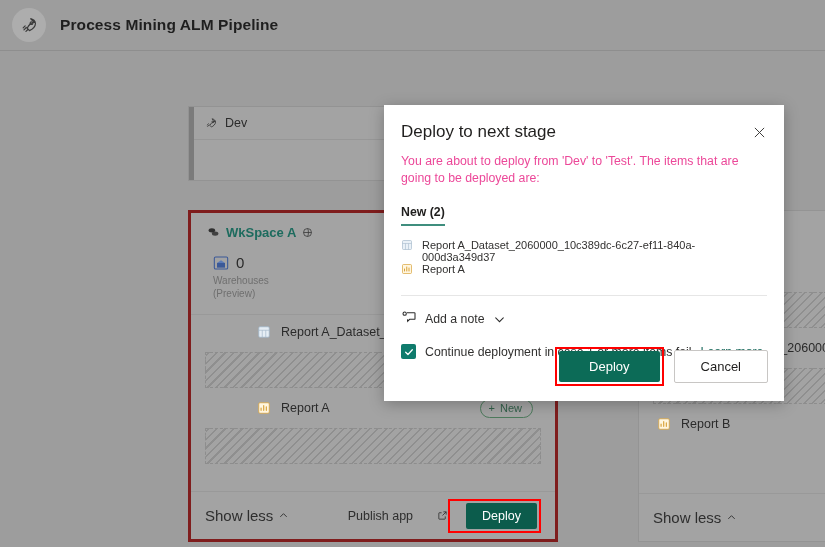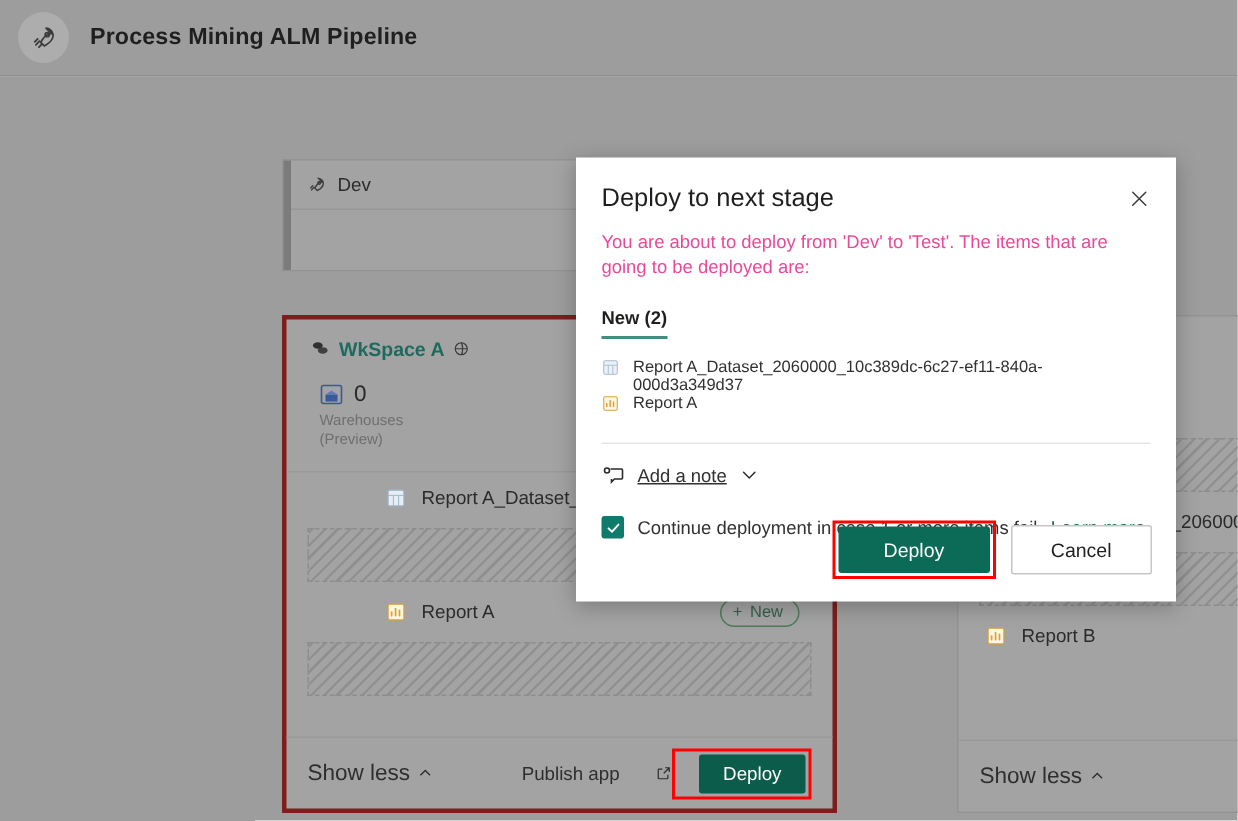--- a/index.html
+++ b/index.html
@@ -130,22 +130,22 @@
     border-bottom: 2.5px solid #3f8e7e;
   }
   .dlg-items { margin-top: 13px; }
   .dlg-item {
     display: flex; align-items: flex-start; height: 20px;
     font-size: 11px; color: #323130; margin-bottom: 4px;
   }
   .dlg-item .nm { margin-left: 9px; }
   .dlg-sep { height: 1px; background: #e6e6e6; margin-top: 12px; }
   .note-row {
-    display: flex; align-items: flex-start; gap: 8px;
-    margin-top: 14px; font-size: 12.3px; color: #323130; cursor: pointer; text-decoration: underline;
+    display: flex; align-items: flex-end; gap: 8px;
+    margin-top: 14px; font-size: 12.3px; color: #323130; cursor: pointer;
   }
   .chk-row {
     display: flex; align-items: center; gap: 9px;
     margin-top: 18px; font-size: 12.3px; color: #323130;
   }
   .chkbox {
     width: 15px; height: 15px; background: #0f7b6c; border-radius: 2px;
     display: flex; align-items: center; justify-content: center;
     flex: none; cursor: pointer;
   }

